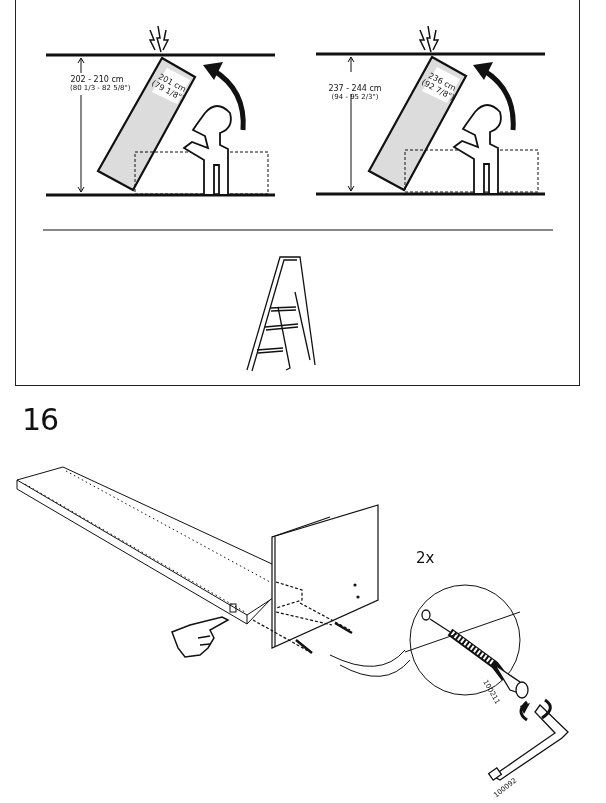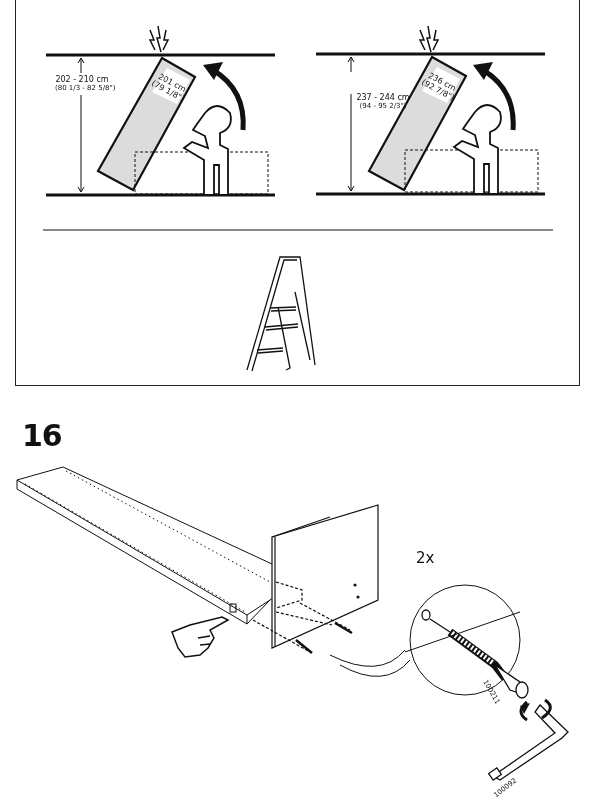--- a/index.html
+++ b/index.html
@@ -1,21 +1,21 @@
 <!DOCTYPE html>
 <html><head>
 <meta charset="utf-8">
 <style>
   html, body { margin:0; padding:0; background:#fff; }
   body { width:606px; height:803px; position:relative; overflow:hidden; font-family:"DejaVu Sans", sans-serif; color:#111; }
   .frame { position:absolute; left:15px; top:-1px; width:565px; height:387px; border:1.5px solid #222; box-sizing:border-box; }
   svg { position:absolute; left:0; top:0; }
   .lbl { position:absolute; font-size:8px; line-height:9px; text-align:center; color:#111; white-space:nowrap; }
   .rot { position:absolute; font-size:8px; line-height:9px; text-align:center; transform:rotate(62deg); transform-origin:center; white-space:nowrap; }
-  .step { position:absolute; left:22px; top:418px; font-size:30px; font-weight:bold; letter-spacing:-1px; }
+  .step { position:absolute; left:22px; top:402px; font-size:30px; font-weight:normal; letter-spacing:-1px; }
   .qty { position:absolute; left:416px; top:549px; font-size:15px; }
   .pn { position:absolute; font-size:7px; white-space:nowrap; }
 </style>
 </head>
 <body>
 
 <div class="frame"></div>
 
 <svg width="606" height="803" viewBox="0 0 606 803" fill="none" stroke="#111">
 
@@ -119,30 +119,30 @@
   <g stroke-width="1.3" fill="#fff">
     <path d="M540,705 L568,732 L562,738 L500,780 L493,776 L555,733 L535,712 Z"></path>
     <rect x="490" y="770" width="10" height="8" transform="rotate(-35 495 774)"></rect>
   </g>
   <g>
     <path d="M527,702 q-12,10 0,18 M545,700 q12,8 -3,18" stroke-width="3"></path>
     <polygon points="520,706 530,703 524,714" fill="#111" stroke="none"></polygon>
   </g>
 </svg>
 
-<div class="lbl" style="left:55px;top:75px;width:54px;">
+<div class="lbl" style="left:70px;top:75px;width:54px;">
   <div>202 - 210 cm</div>
   <div style="font-size:7px;">(80 1/3 - 82 5/8")</div>
 </div>
 <div class="rot" style="left:150px;top:78px;width:40px;transform:rotate(28deg);">
   <div>201 cm</div>
   <div>(79 1/8")</div>
 </div>
 
-<div class="lbl" style="left:328px;top:93px;width:54px;margin-left:28px;">
+<div class="lbl" style="left:328px;top:84px;width:54px;">
   <div>237 - 244 cm</div>
   <div style="font-size:7px;">(94 - 95 2/3")</div>
 </div>
 <div class="rot" style="left:420px;top:77px;width:40px;transform:rotate(28deg);">
   <div>236 cm</div>
   <div>(92 7/8")</div>
 </div>
 
 <div class="step">16</div>
 <div class="qty">2x</div>

